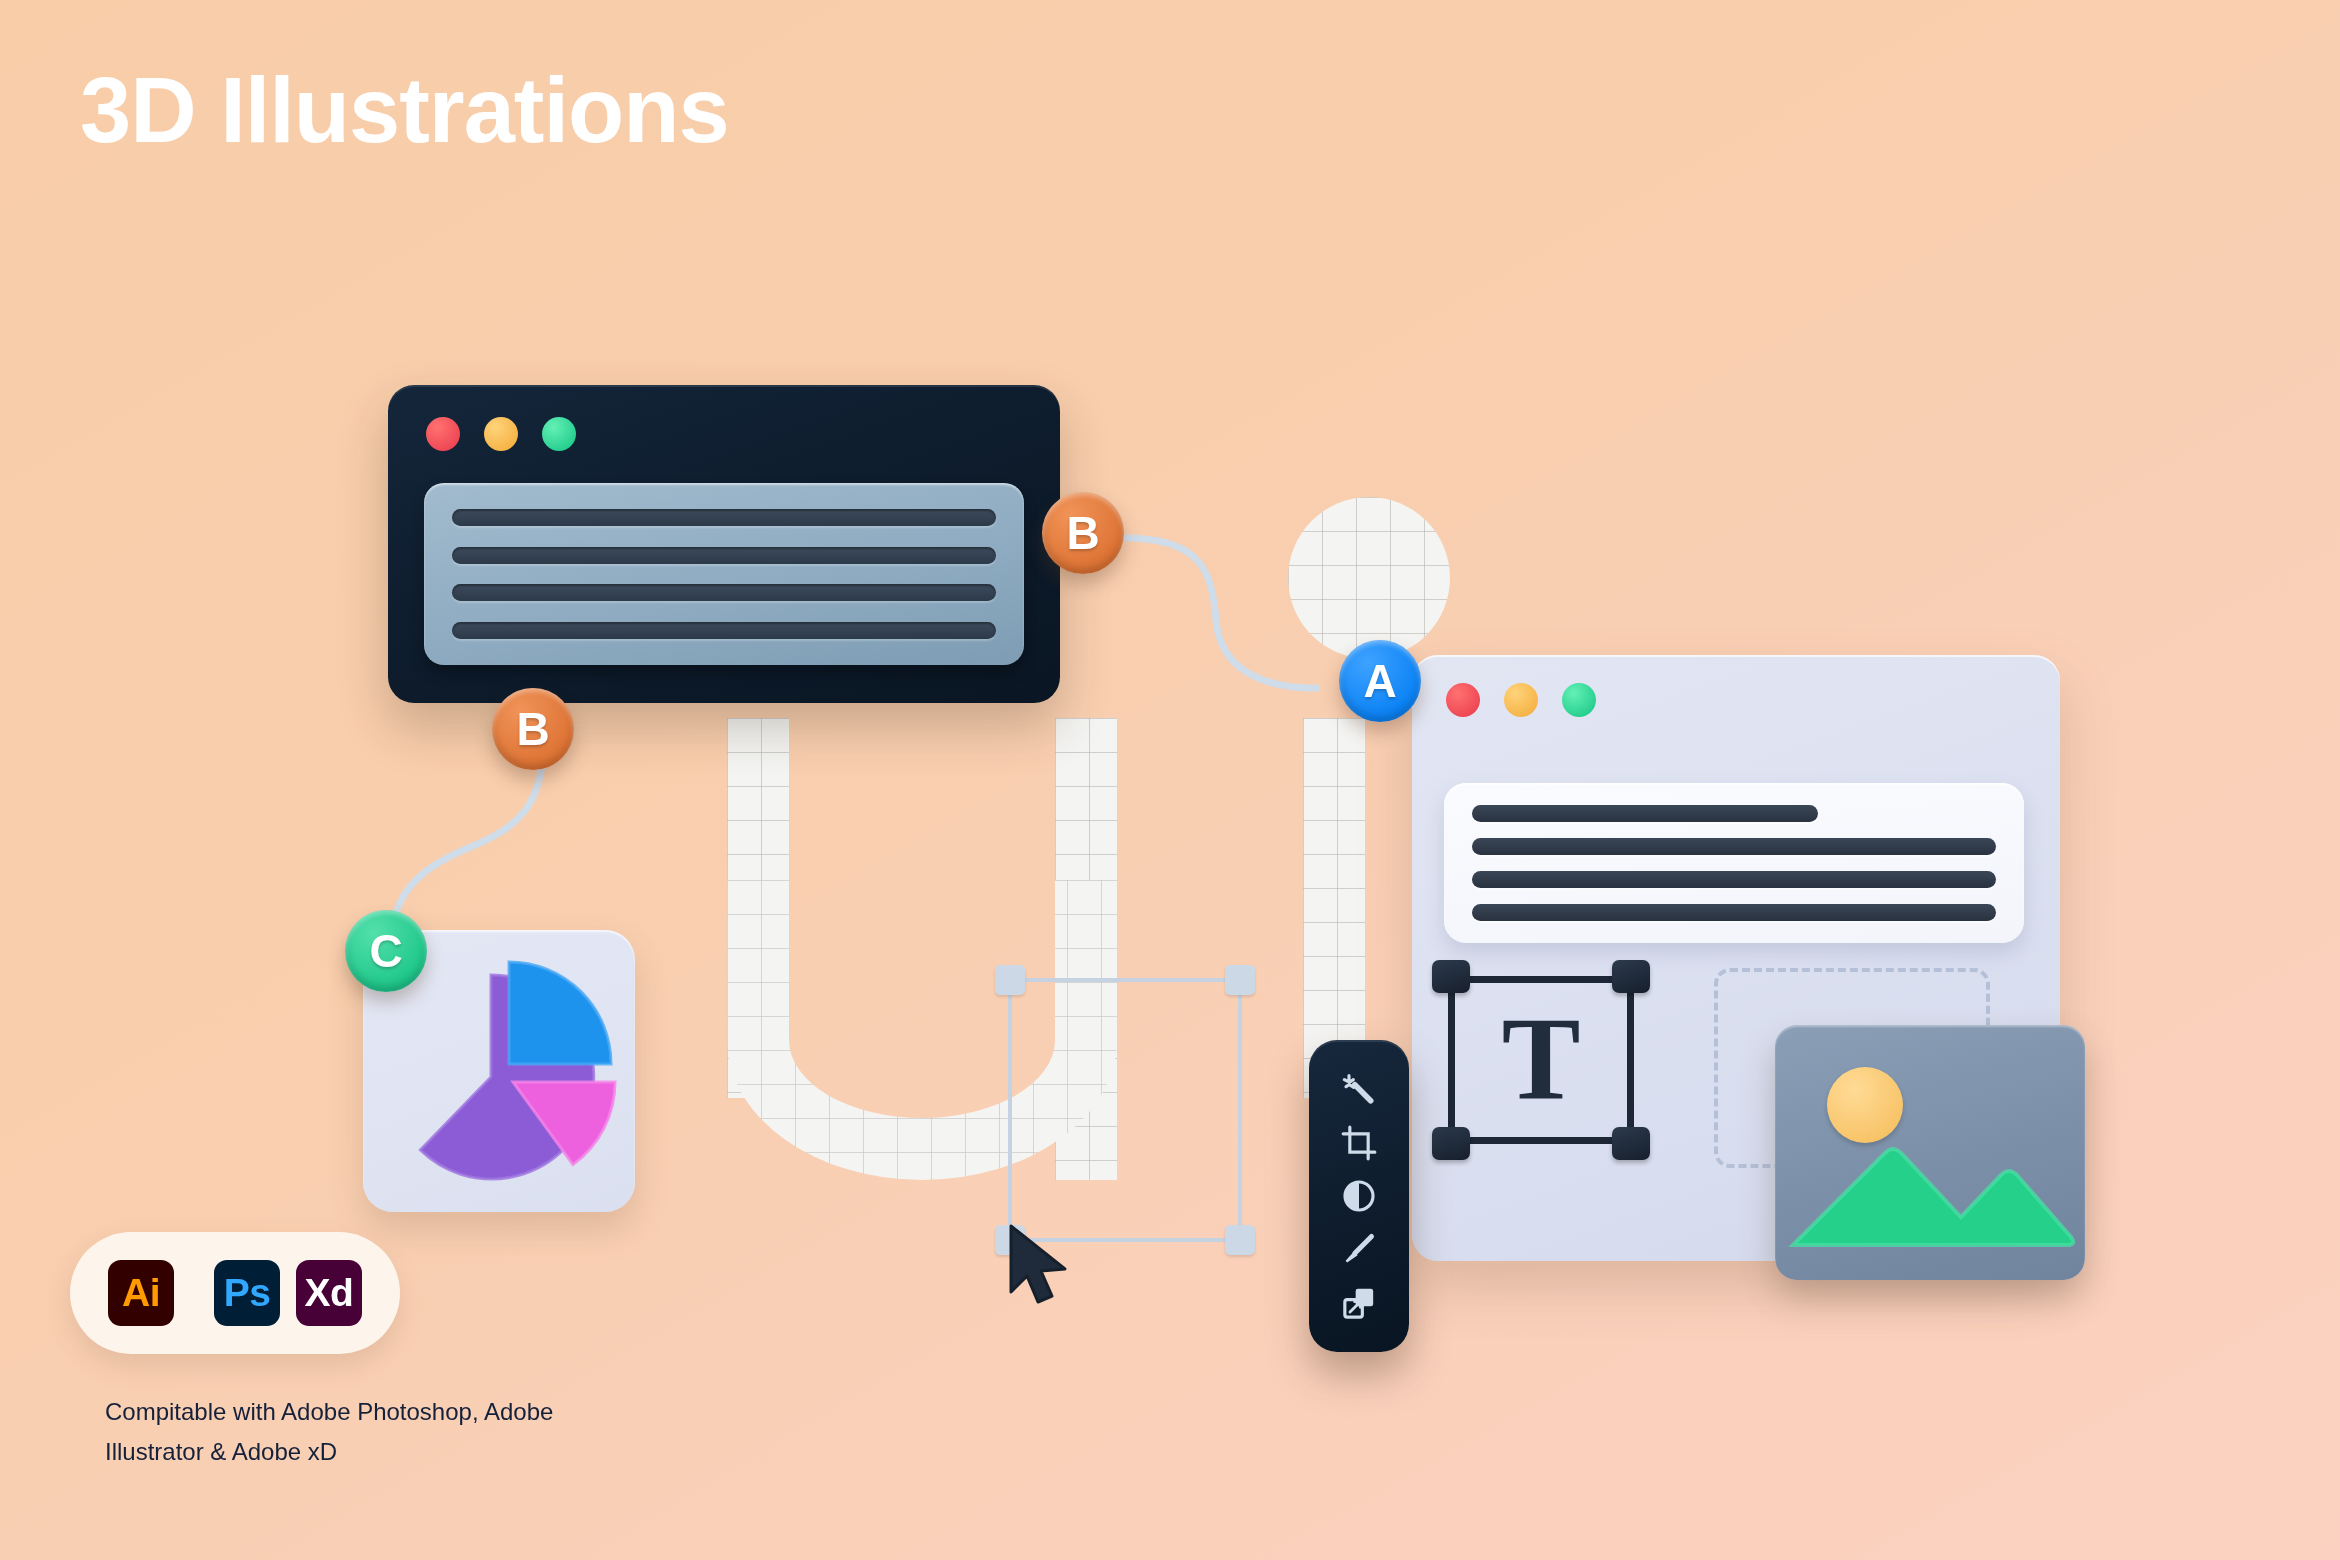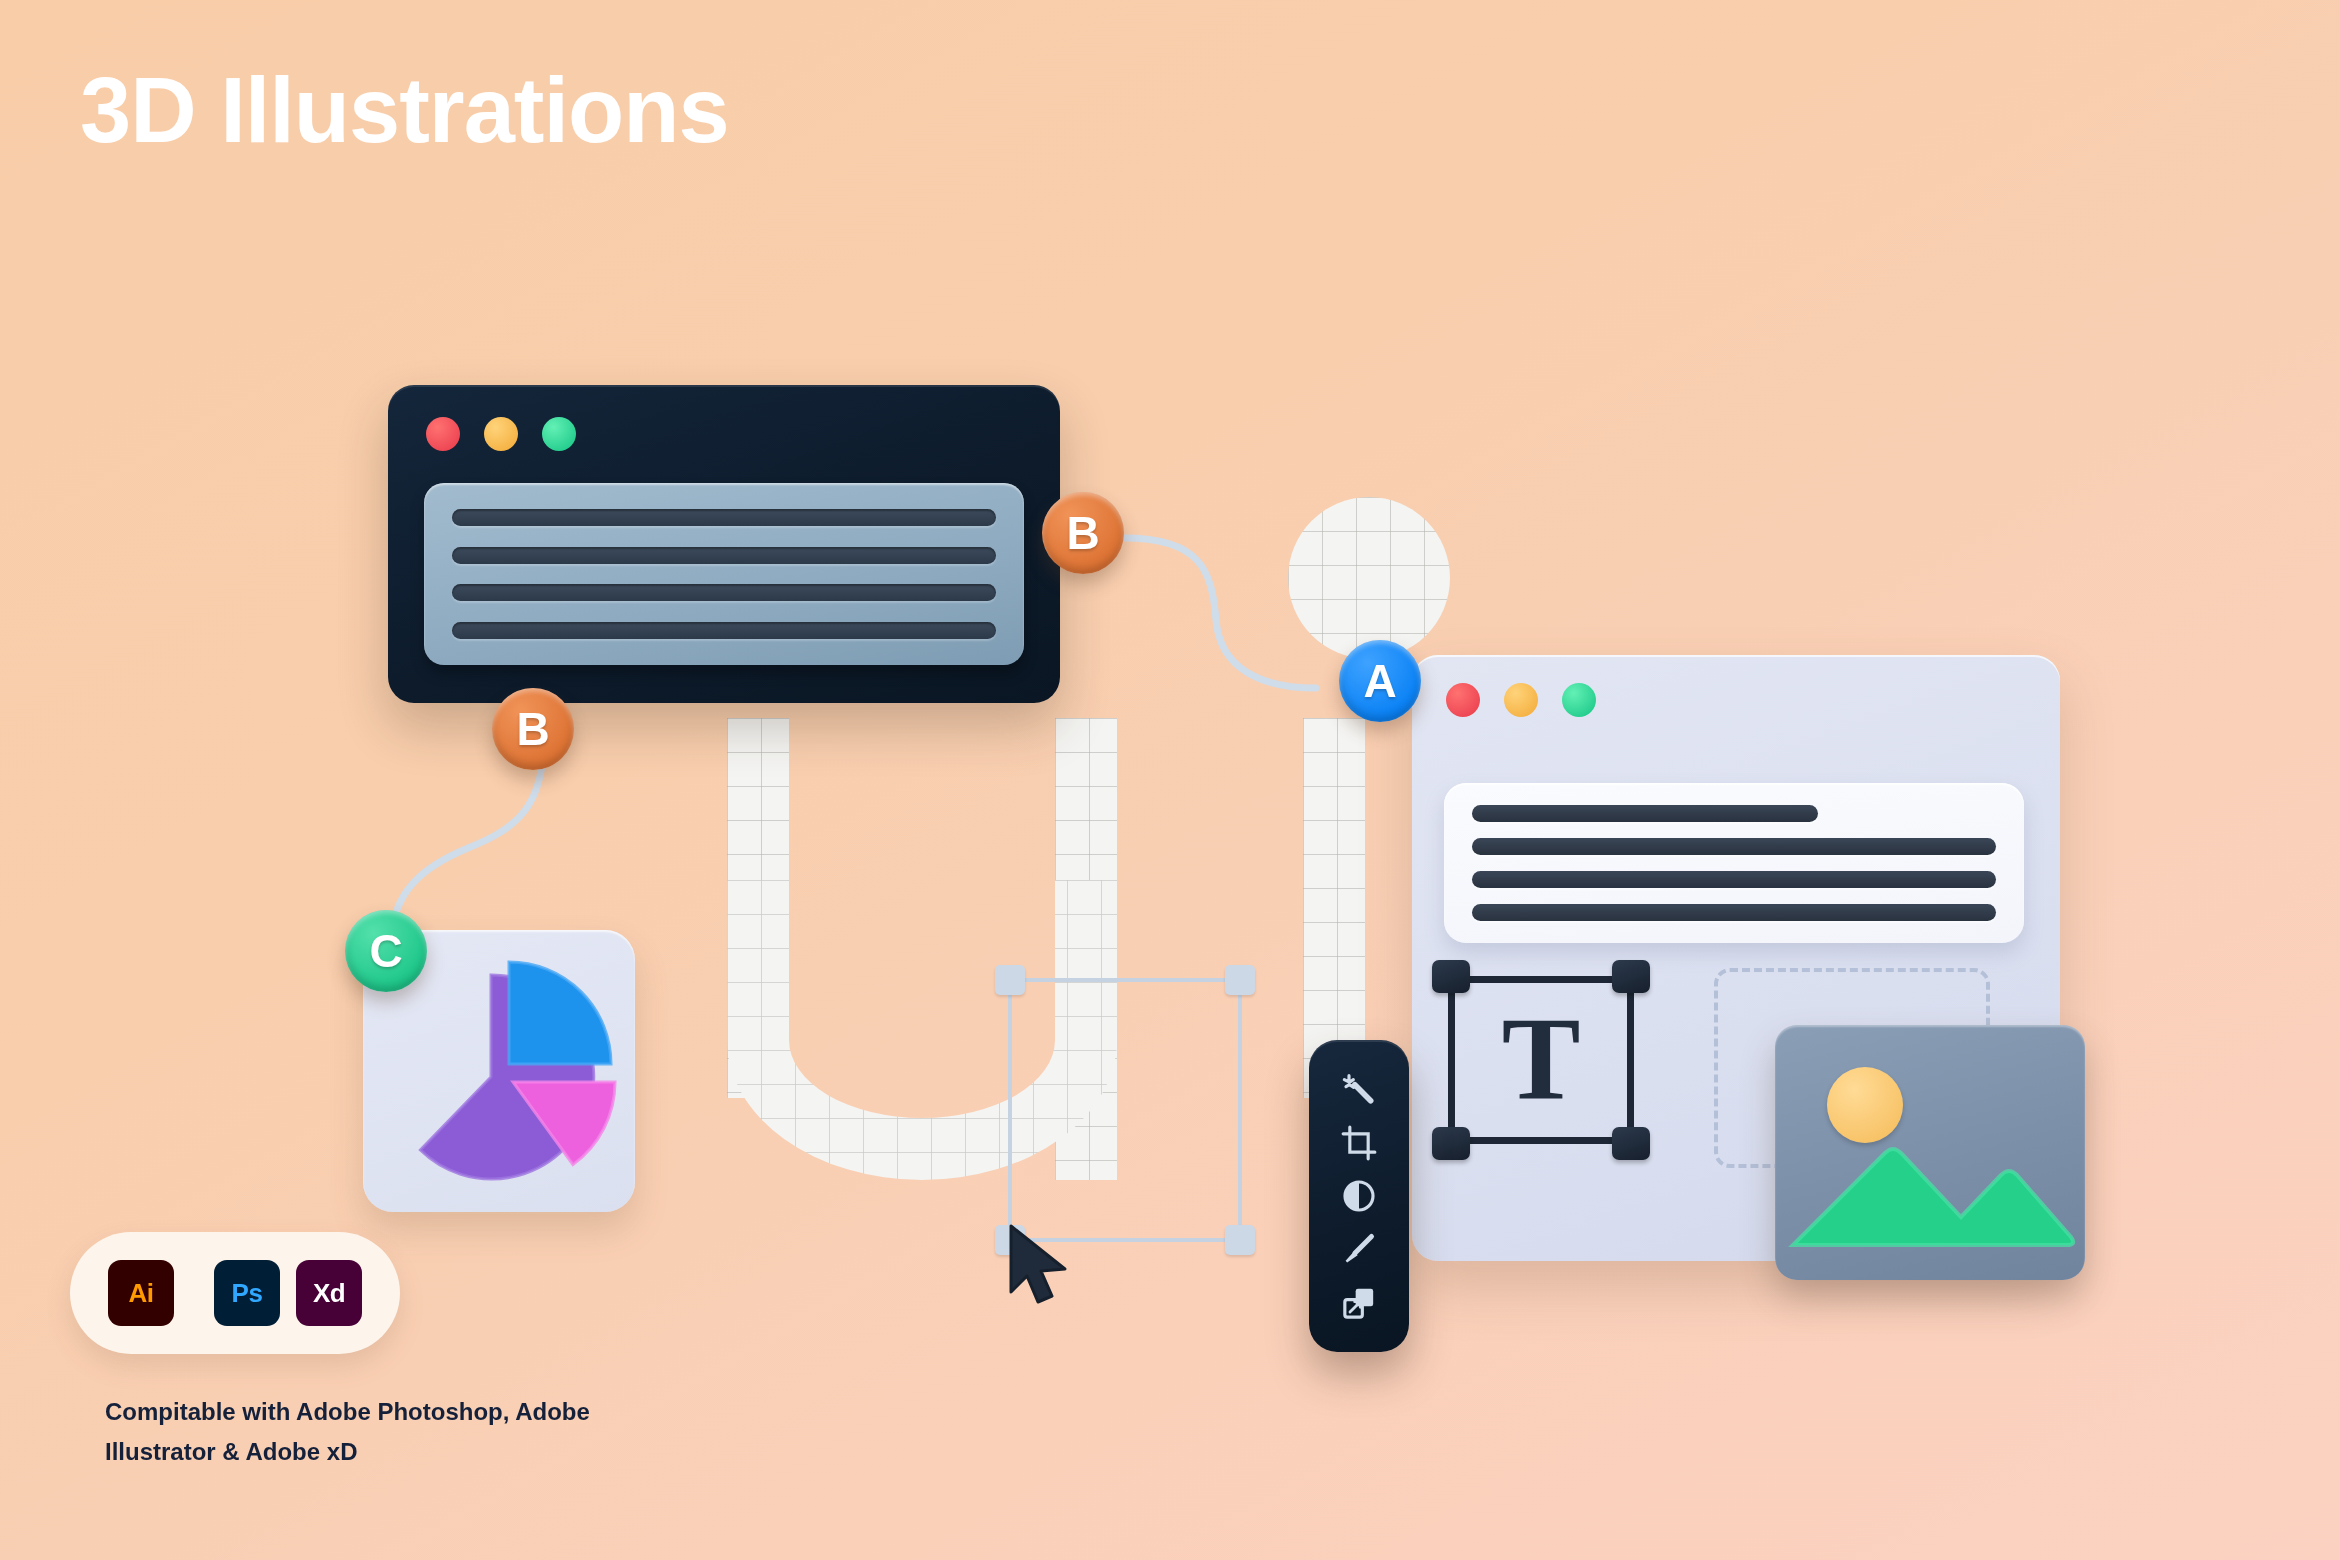--- a/index.html
+++ b/index.html
@@ -266,32 +266,32 @@
     border-radius: 61px;
     background: #fdf4ec;
     box-shadow: 0 12px 26px rgba(130,95,70,0.16);
     display: flex; align-items: center; justify-content: center;
     gap: 16px;
   }
   .app-icon {
     width: 66px; height: 66px;
     border-radius: 13px;
     display: flex; align-items: center; justify-content: center;
-    font-size: 26px; font-weight: 700;
+    font-size: 39px; font-weight: 700;
     letter-spacing: -0.5px;
   }
   .app-ai { background: #330000; color: #ff9a00; }
   .app-ps { background: #001e36; color: #31a8ff; margin-left: 24px; }
   .app-xd { background: #470137; color: #ffffff; }
 
   #caption {
     position: absolute;
     left: 105px; top: 1392px;
     font-size: 24px;
-    font-weight: 700;
+    font-weight: 400;
     color: #15213a;
     line-height: 1.65;
   }
 </style>
 </head>
 <body>
 
 <div id="stage">
 
   <div class="ui-letter" id="ui-u-left"></div>

